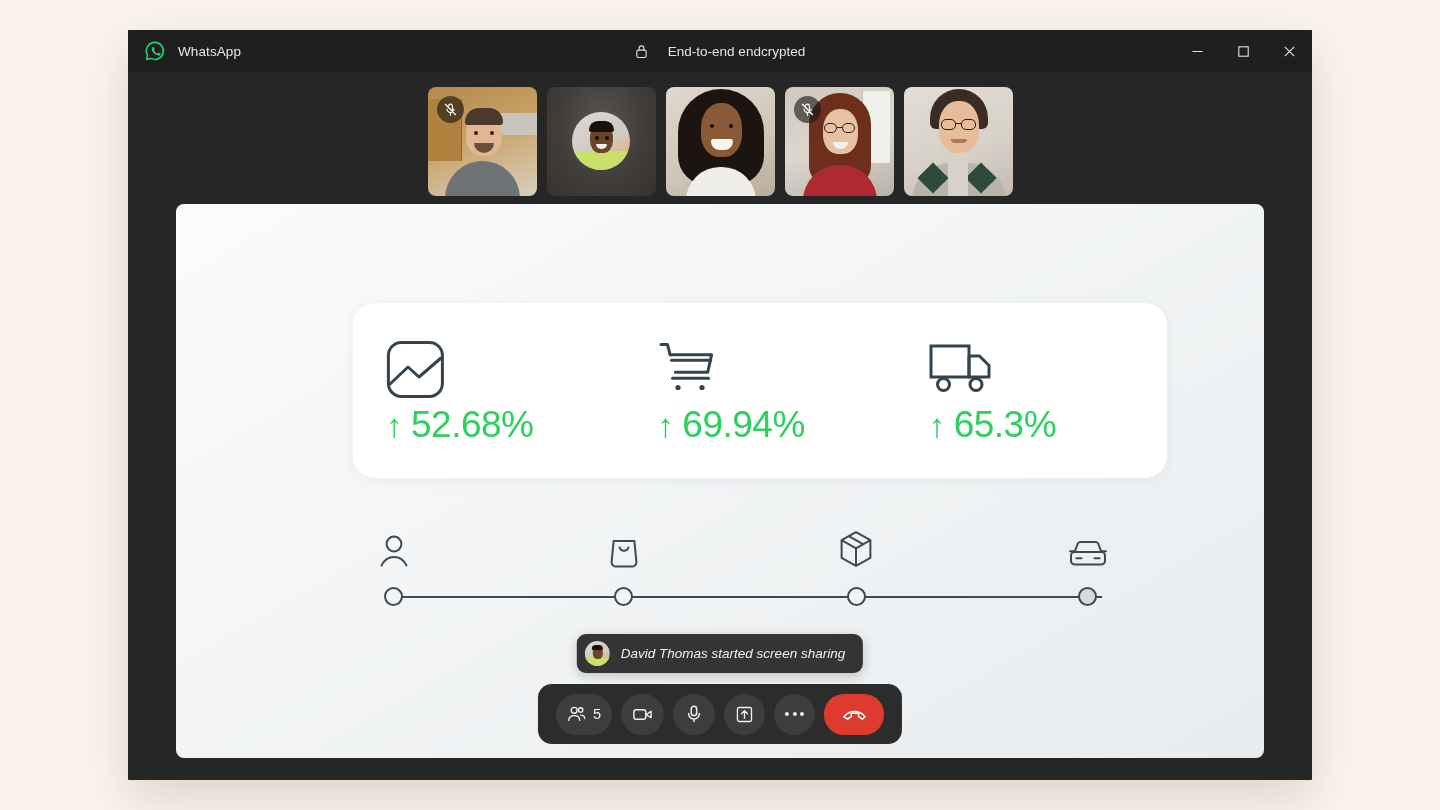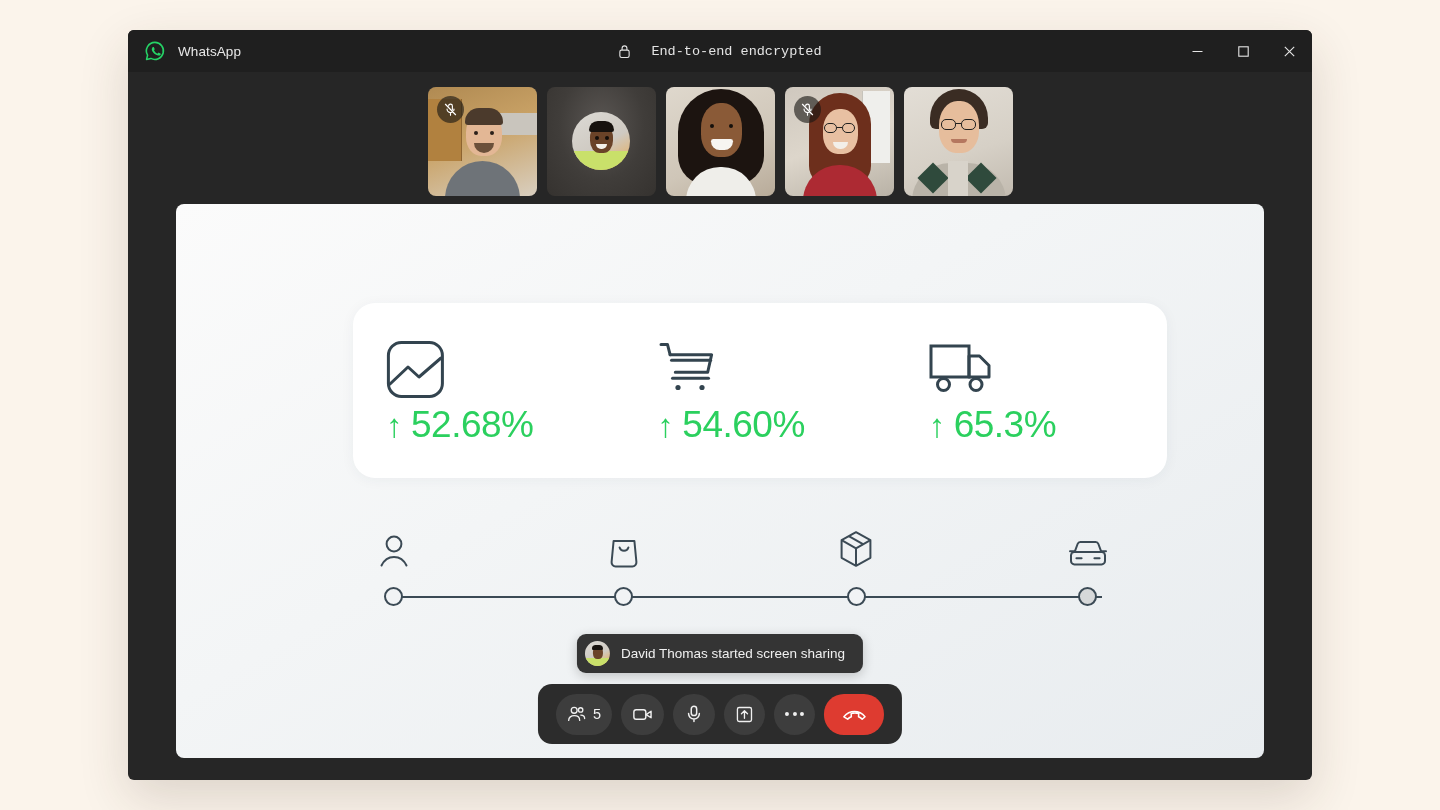--- a/index.html
+++ b/index.html
@@ -18,21 +18,21 @@
   }
 
   
   .app-window {
     position: absolute;
     left: 128px;
     top: 30px;
     width: 1184px;
     height: 750px;
     background: #262626;
-    border-radius: 6px;
+    border-radius: 1px;
     overflow: hidden;
     box-shadow: 0 18px 50px rgba(60,45,30,0.16);
     display: flex;
     flex-direction: column;
   }
 
   
   .titlebar {
     height: 42px;
     flex: 0 0 42px;
@@ -53,21 +53,20 @@
     font-size: 13.5px;
     letter-spacing: .1px;
   }
   .tb-center {
     position: absolute;
     left: 0; right: 0;
     display: flex;
     justify-content: center;
     gap: 20px;
     pointer-events: none;
-    font-family: Liberation Mono, monospace;
   }
   .tb-center .lock { width: 13px; height: 15px; display:block; }
   .tb-center .enc-text {
     color: #E4E4E4;
     font-size: 13.5px;
   }
   .tb-right {
     margin-left: auto;
     display: flex;
     height: 100%;
@@ -222,20 +221,21 @@
     transform: translateX(-50%);
     top: 430px;
     height: 39px;
     background: #343434;
     border-radius: 9px;
     display: flex;
     align-items: center;
     gap: 11px;
     padding: 0 18px 0 8px;
     box-shadow: 0 3px 12px rgba(0,0,0,0.2);
+    font-style: italic;
   }
   .toast-avatar {
     width: 25px; height: 25px;
     border-radius: 50%;
     overflow: hidden;
     position: relative;
     flex: 0 0 25px;
   }
   .toast-text {
     color: #F0F0F0;
@@ -454,21 +454,21 @@
             <path d="M4 5.5h6.5l2.6 10.2" fill="none" stroke="#33444F" stroke-width="3" stroke-linecap="round" stroke-linejoin="round"></path>
             <path d="M13.1 15.7h41.5l-3.9 17.6H18.3" fill="none" stroke="#33444F" stroke-width="3" stroke-linecap="round" stroke-linejoin="round"></path>
             <path d="M14.5 21.2h39.1" fill="none" stroke="#33444F" stroke-width="3" stroke-linecap="round"></path>
             <path d="M15.5 39.2h36" fill="none" stroke="#33444F" stroke-width="3" stroke-linecap="round"></path>
             <circle cx="21" cy="48.5" r="2.6" fill="#33444F"></circle>
             <circle cx="45" cy="48.5" r="2.6" fill="#33444F"></circle>
           </svg>
         </div>
         <div class="stat-value">
           <span class="arrow">↑</span>
-          <span>54.60%</span>
+          <span>69.94%</span>
         </div>
       </div>
 
       <div class="stat">
         <div class="stat-icon">
           <svg width="66" height="54" viewBox="0 0 66 54">
             <rect x="2" y="4" width="38" height="31" fill="none" stroke="#33444F" stroke-width="3"></rect>
             <path d="M40 14h10.5L60 23.5V35H40z" fill="none" stroke="#33444F" stroke-width="3" stroke-linejoin="round"></path>
             <circle cx="14.5" cy="42.5" r="6" fill="none" stroke="#33444F" stroke-width="3"></circle>
             <circle cx="47" cy="42.5" r="6" fill="none" stroke="#33444F" stroke-width="3"></circle>

